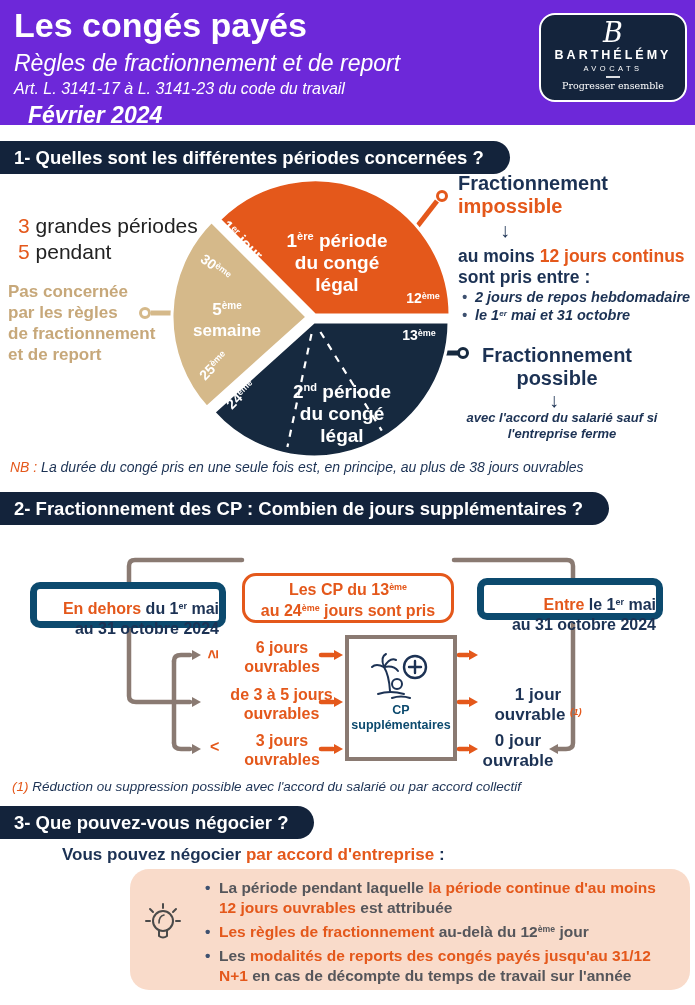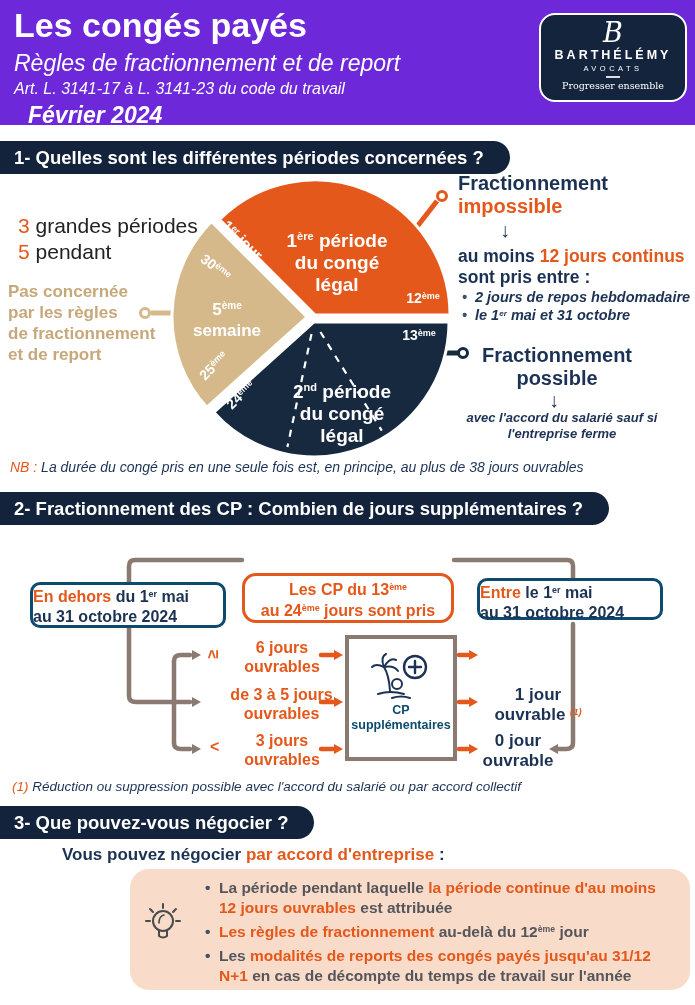--- a/index.html
+++ b/index.html
@@ -45,22 +45,22 @@
   .nb .o{color:#E4581B;}
 
   
   .pie{left:137px;top:148px;}
   .pie text{font-family:"Liberation Sans",sans-serif;font-weight:bold;fill:#fff;}
 
   
   .topbox{left:242px;top:534px;width:212px;height:50px;border:3.5px solid #E4581B;border-radius:14px;
           background:#fff;box-sizing:border-box;text-align:center;color:#E4581B;font-size:16px;
           font-weight:bold;line-height:21px;padding-top:3px;margin-top:39px;}
-  .gbox{border:3px solid #0c4a6e;border-radius:10px;background:#fff;box-sizing:border-box;
-        text-align:left;font-size:16px;font-weight:bold;color:#1C3254;line-height:20px;padding-top:2px;}
+  .gbox{border:7px solid #0c4a6e;border-radius:10px;background:#fff;box-sizing:border-box;
+        text-align:right;font-size:16px;font-weight:bold;color:#1C3254;line-height:20px;padding-top:10px;}
   .gbox .o{color:#E4581B;}
   .lbox{left:30px;top:582px;width:196px;height:46px;}
   .rbox{left:477px;top:578px;width:186px;height:42px;}
   .litem{width:120px;text-align:center;font-size:16px;font-weight:bold;color:#E4581B;line-height:19px;}
   .sym{font-size:16px;font-weight:bold;color:#E4581B;}
   .rot{display:inline-block;transform:rotate(-90deg);}
   .cpbox{left:345px;top:635px;width:112px;height:126px;border:4px solid #8A7A72;background:#fff;
          box-sizing:border-box;text-align:center;}
   .cpbox .t{font-size:12.5px;font-weight:bold;color:#0c4a6e;line-height:15px;}
   .ritem{width:140px;text-align:center;font-size:17px;font-weight:bold;color:#1C3254;line-height:20px;}

